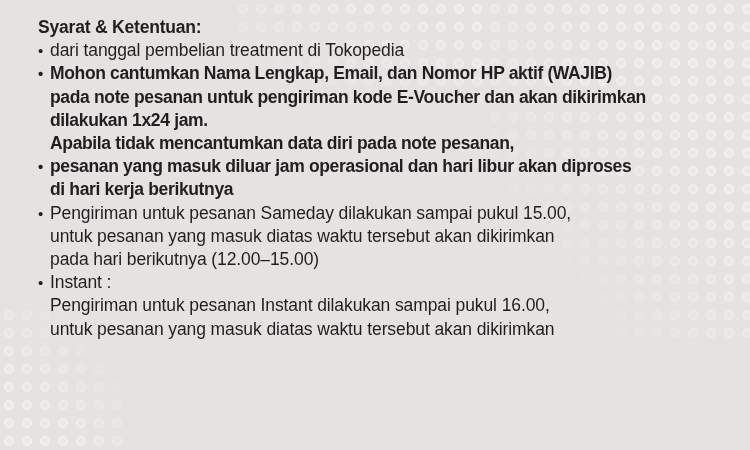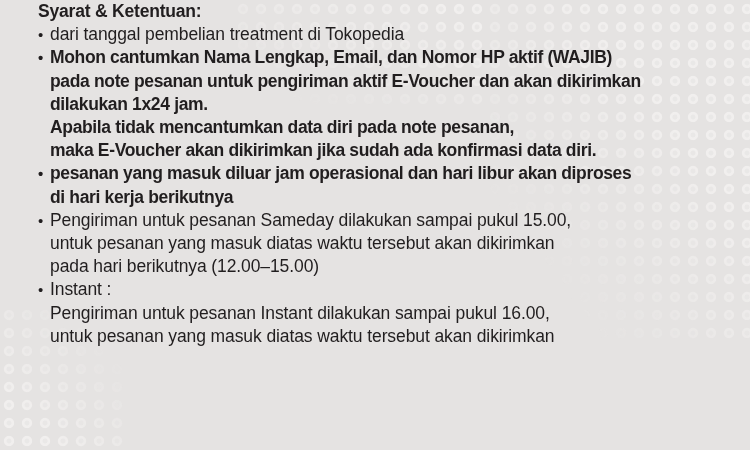--- a/index.html
+++ b/index.html
@@ -39,21 +39,21 @@
     -webkit-mask-image:linear-gradient(to bottom left,#000 30%,transparent 78%);
             mask-image:linear-gradient(to bottom left,#000 30%,transparent 78%);
   }
   .dots-bottom-left{
     left:0;top:306px;width:126px;height:144px;
     -webkit-mask-image:linear-gradient(to top right,#000 20%,transparent 78%);
             mask-image:linear-gradient(to top right,#000 20%,transparent 78%);
   }
   .content{
     position:absolute;inset:0;
-    padding:0 18px 0 38px;
+    padding:16px 18px 0 38px;
     font-size:17.5px;
     line-height:23.2px;
     letter-spacing:-0.1px;
     border-radius:32px;
   }
   .title{
     margin:0;
     font-size:17.5px;
     font-weight:700;
     line-height:23.2px;
@@ -91,24 +91,23 @@
   <div class="content">
     <h1 class="title">Syarat &amp; Ketentuan:</h1>
     <ul class="terms">
         <li class="term-item">
           <span class="bullet">•</span>
           <div class="term-line">dari tanggal pembelian treatment di Tokopedia</div>
         </li>
         <li class="term-item bold">
           <span class="bullet">•</span>
           <div class="term-line">Mohon cantumkan Nama Lengkap, Email, dan Nomor HP aktif (WAJIB)</div>
-          <div class="term-line">pada note pesanan untuk pengiriman aktif E-Voucher dan akan dikirimkan</div>
+          <div class="term-line">pada note pesanan untuk pengiriman kode E-Voucher dan akan dikirimkan</div>
           <div class="term-line">dilakukan 1x24 jam.</div>
           <div class="term-line">Apabila tidak mencantumkan data diri pada note pesanan,</div>
-          <div class="term-line">maka E-Voucher akan dikirimkan jika sudah ada konfirmasi data diri.</div>
         </li>
         <li class="term-item bold">
           <span class="bullet">•</span>
           <div class="term-line">pesanan yang masuk diluar jam operasional dan hari libur akan diproses</div>
           <div class="term-line">di hari kerja berikutnya</div>
         </li>
         <li class="term-item">
           <span class="bullet">•</span>
           <div class="term-line">Pengiriman untuk pesanan Sameday dilakukan sampai pukul 15.00,</div>
           <div class="term-line">untuk pesanan yang masuk diatas waktu tersebut akan dikirimkan</div>

